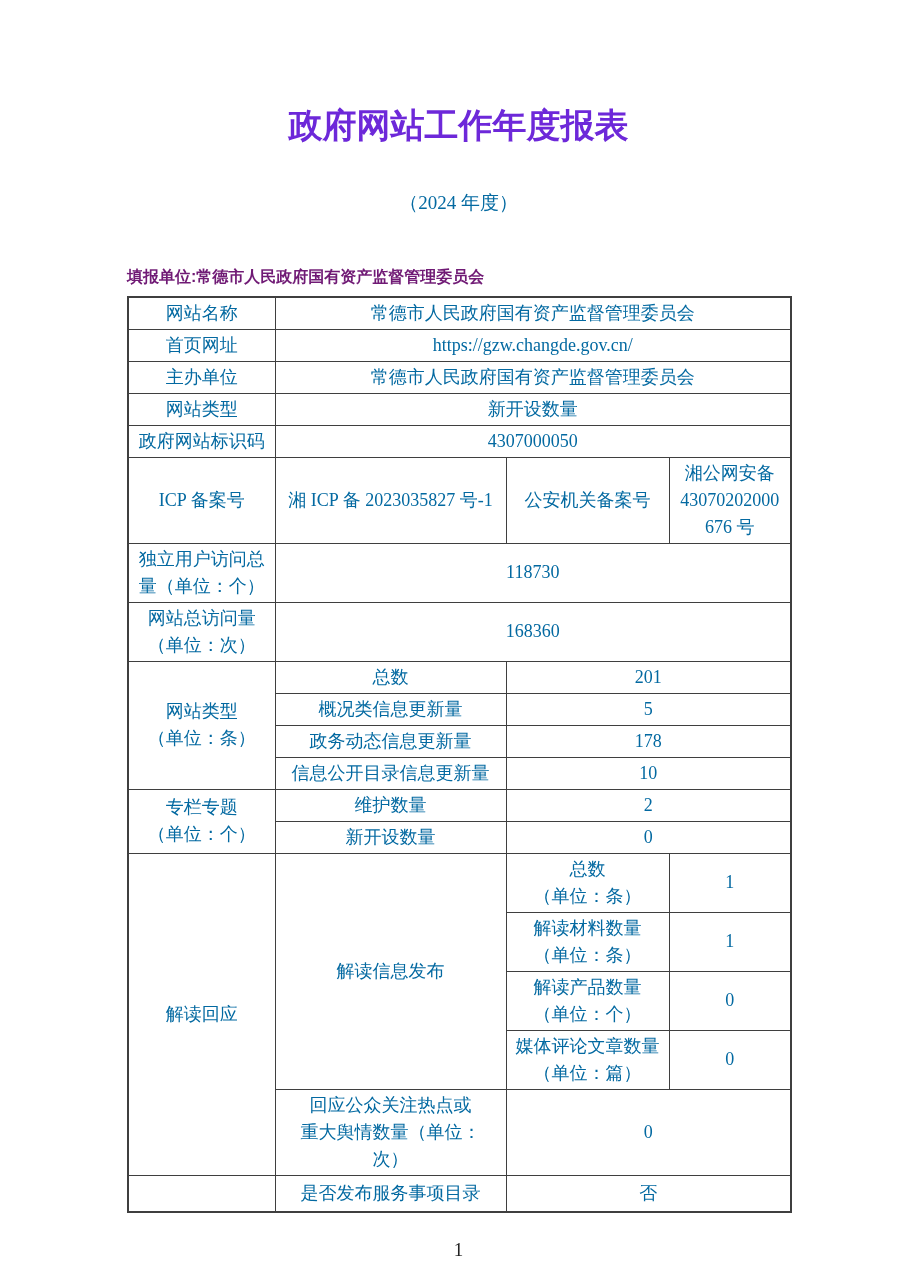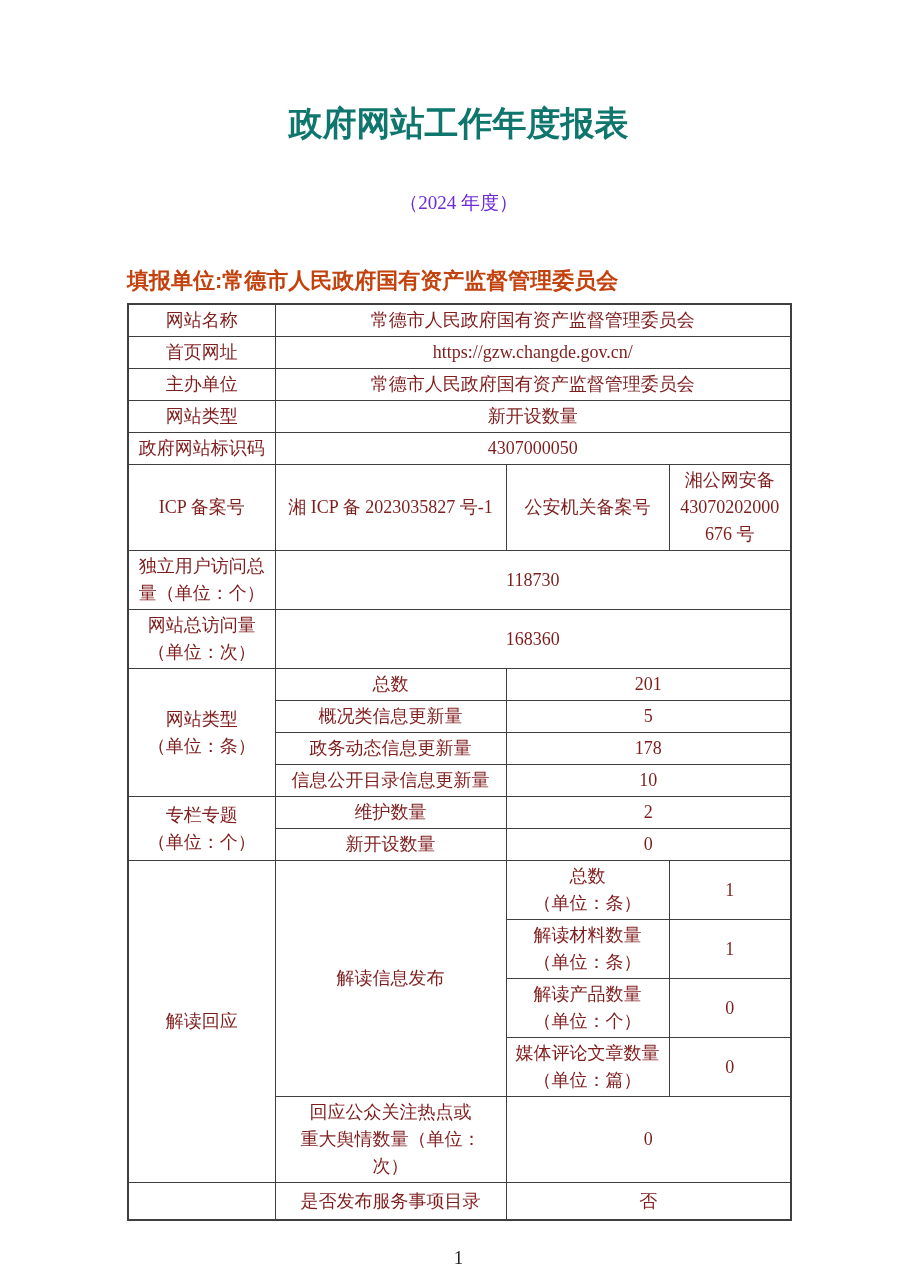--- a/index.html
+++ b/index.html
@@ -12,59 +12,59 @@
     font-family: "Liberation Serif", "DejaVu Serif", serif;
     overflow: hidden;
   }
   .doc {
     width: 663px;
     margin-left: 127px;
     padding-top: 104px;
   }
   .title {
     margin: 0;
-    font-family: Liberation Mono, monospace;
+    font-family: Liberation Serif, serif;
     font-weight: bold;
     font-size: 34px;
     line-height: 1.3;
     text-align: center;
-    color: #0f766e;
+    color: #6d28d9;
   }
   .subtitle {
     margin-top: 42px;
     font-size: 19px;
     line-height: 1.4;
     text-align: center;
-    color: #6d28d9;
+    color: #0369a1;
   }
   .filing {
     margin-top: 50px;
     font-family: "Liberation Sans", "DejaVu Sans", sans-serif;
     font-weight: bold;
-    font-size: 22px;
+    font-size: 16px;
     line-height: 1.3;
     text-align: left;
-    color: #c2410c;
+    color: #701a75;
   }
   table.report {
     margin-top: 8px;
     width: 663px;
     border-collapse: collapse;
     table-layout: fixed;
     border: 2px solid #3f3f3f;
   }
   table.report td {
     border: 1px solid #3f3f3f;
     text-align: center;
     vertical-align: middle;
     font-size: 18px;
     line-height: 1.5;
     padding: 2px 4px;
     white-space: pre-line;
-    color: #7f1d1d;
+    color: #0369a1;
     overflow: hidden;
   }
   td.nowrap { white-space: nowrap; }
   tr.r31 { height: 31px; }
   tr.r78 { height: 78px; }
   tr.r59 { height: 59px; padding-left: 37px; }
   tr.r30 { height: 30px; }
   tr.r52 { height: 52px; }
   tr.r37 { height: 37px; padding-left: 12px; }
   .pageno {

